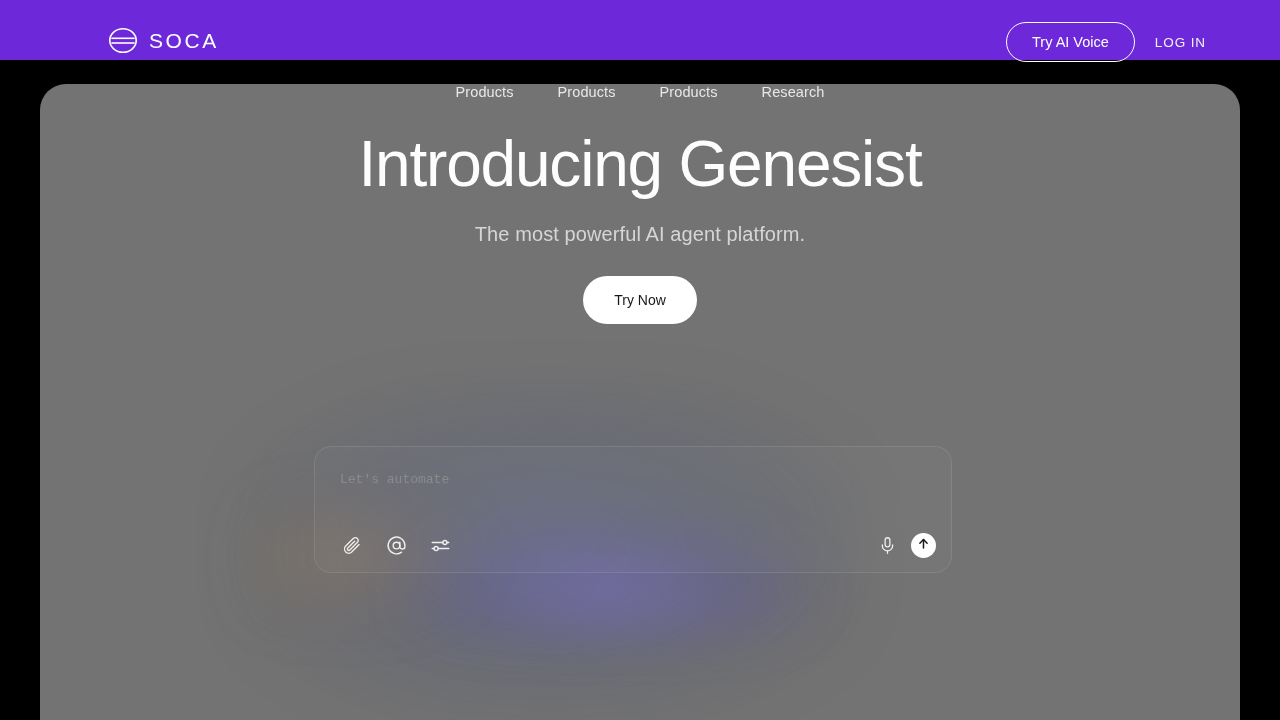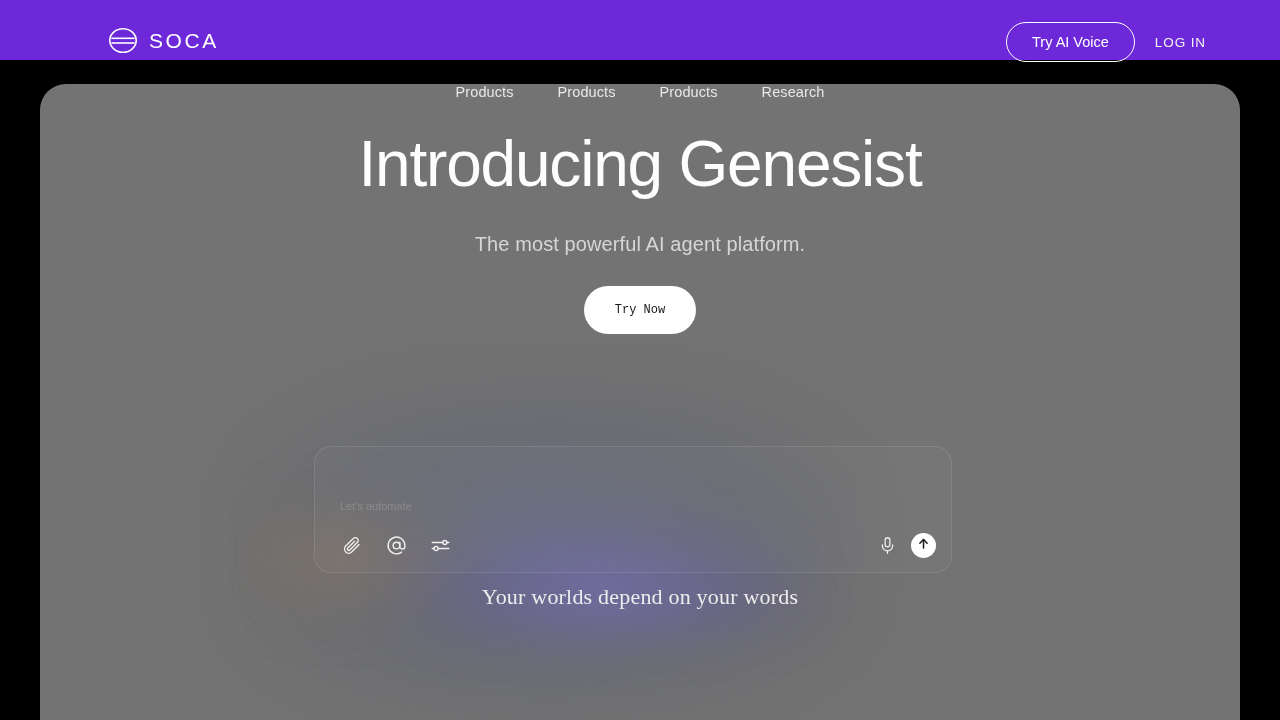--- a/index.html
+++ b/index.html
@@ -98,48 +98,48 @@
   }
 
   
   .hero { position:absolute; left:0; top:0; width:1200px; text-align:center; }
   .hero-title {
     margin-top:47px;
     font-size:64px; font-weight:400; color:#fdfdfd;
     letter-spacing:-1.2px; line-height:1.05;
   }
   .hero-sub {
-    margin-top:35px;
+    margin-top:25px;
     font-size:20px; font-weight:400; color:#d6d6d6;
     letter-spacing:.1px;
   }
   .hero-cta-wrap { margin-top:30px; display:flex; justify-content:center; }
   .btn-try {
     height:48px; padding:0 31px;
     display:flex; align-items:center; justify-content:center;
     background:#fff; color:#16181c;
     border:none; border-radius:999px;
-    font-size:12px; font-family:Liberation Mono, monospace;
+    font-size:14px; font-family:Liberation Sans, sans-serif;
     cursor:pointer; white-space:nowrap;
   }
 
   
   .composer {
     position:absolute; left:274px; top:362px;
     width:638px; height:127px;
     border:1px solid rgba(255,255,255,.10);
     border-radius:17px;
     background:rgba(255,255,255,.022);
     backdrop-filter:blur(2px);
   }
   .composer-input {
     position:absolute; left:25px; top:25px;
     width:580px;
     background:transparent; border:none; outline:none;
-    color:#e9e9e9; font-size:11px; font-family:Liberation Sans, sans-serif;margin-top:28px;
+    color:#e9e9e9; font-size:13px; font-family:Liberation Mono, monospace;
   }
   .composer-input::placeholder { color:#8b8b8b; }
 
   .composer-tools {
     position:absolute; left:0; bottom:0;
     width:638px; height:54px;
     display:flex; align-items:center;
     padding:0 17px 0 24px;
   }
   .tools-left { display:flex; align-items:center; gap:18px; }
@@ -269,16 +269,15 @@
                 <line x1="12" y1="19" x2="12" y2="5.5"></line>
                 <polyline points="6.2,11.6 12,5.5 17.8,11.6"></polyline>
               </svg>
             </span>
           </button>
 
         </div>
       </div>
     </section>
 
-    <p class="tagline">Your worlds depend on your words</p>
 
   </main>
 </div>
 
 </body></html>

